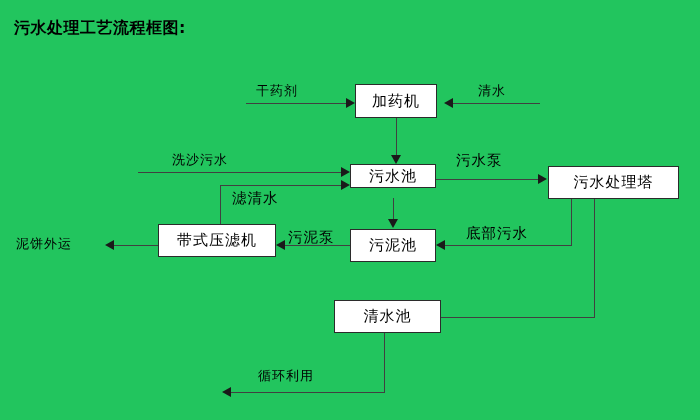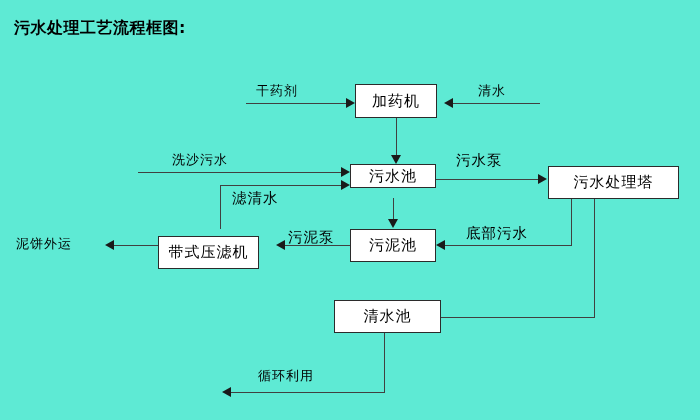--- a/index.html
+++ b/index.html
@@ -4,21 +4,21 @@
 <style>
   html, body {
     margin: 0;
     padding: 0;
     background: #ffffff;
   }
   #page {
     position: relative;
     width: 700px;
     height: 420px;
-    background: #5eead4;
+    background: #22c55e;
     overflow: hidden;
     font-family: "DejaVu Sans", "Liberation Sans", sans-serif;
     color: #000000;
   }
   #title {
     position: absolute;
     left: 14px;
     top: 18px;
     font-size: 16px;
     font-weight: bold;
@@ -125,21 +125,21 @@
   <div class="edge-label" style="left:456px; top:151px;">污水泵</div>
   <div class="edge-h" style="left:436px; top:179px; width:104px;"></div>
   <div class="arrow arrow-r" style="left:538px; top:174px;"></div>
 
   <div class="node" style="left:548px; top:166px; width:131px; height:33px;">污水处理塔</div>
 
   <div class="term-label" style="left:16px; top:235px;">泥饼外运</div>
   <div class="edge-h" style="left:114px; top:245px; width:45px;"></div>
   <div class="arrow arrow-l" style="left:105px; top:240px;"></div>
 
-  <div class="node" style="left:158px; top:236px; width:101px; height:33px;">带式压滤机</div>
+  <div class="node" style="left:158px; top:224px; width:118px; height:33px;">带式压滤机</div>
 
   <div class="edge-label" style="left:288px; top:228px;">污泥泵</div>
   <div class="edge-h" style="left:285px; top:245px; width:65px;"></div>
   <div class="arrow arrow-l" style="left:276px; top:240px;"></div>
 
   <div class="node" style="left:350px; top:229px; width:86px; height:33px;text-align:right;">污泥池</div>
 
   <div class="edge-v" style="left:393px; top:198px; height:22px;"></div>
   <div class="arrow arrow-d" style="left:388px; top:219px;"></div>
 

